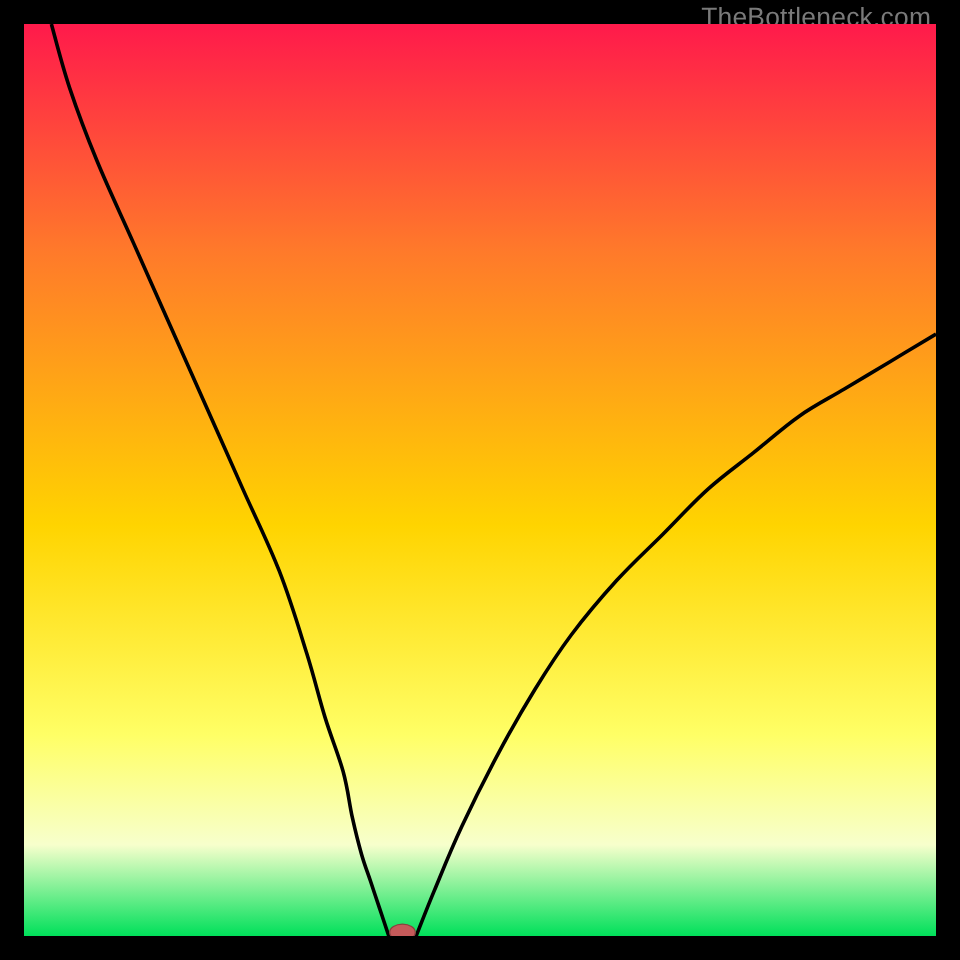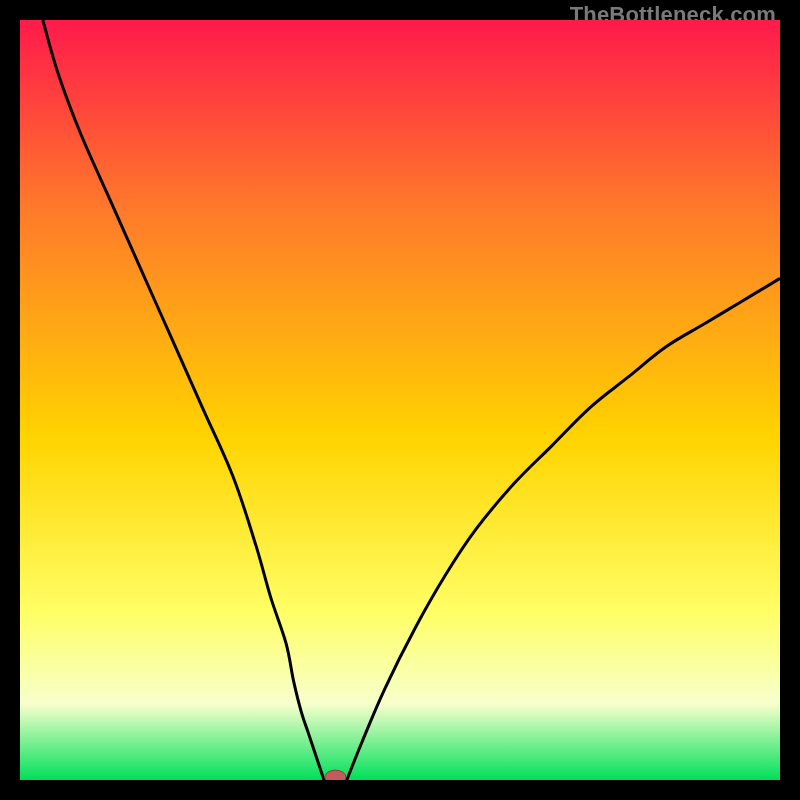--- a/index.html
+++ b/index.html
@@ -25,21 +25,21 @@
     top: 0;
     width: 760px;
     height: 760px;
   }
   .watermark {
     position: absolute;
     top: 2px;
     right: 24px;
     color: #7a7a7a;
     font-size: 22px;
-    font-weight: 700;
+    font-weight: 400;
     letter-spacing: 0.2px;
   }
   svg { display: block; }
 </style>
 </head>
 <body>
 
 <div class="watermark">TheBottleneck.com</div>
 
 <div class="frame">

